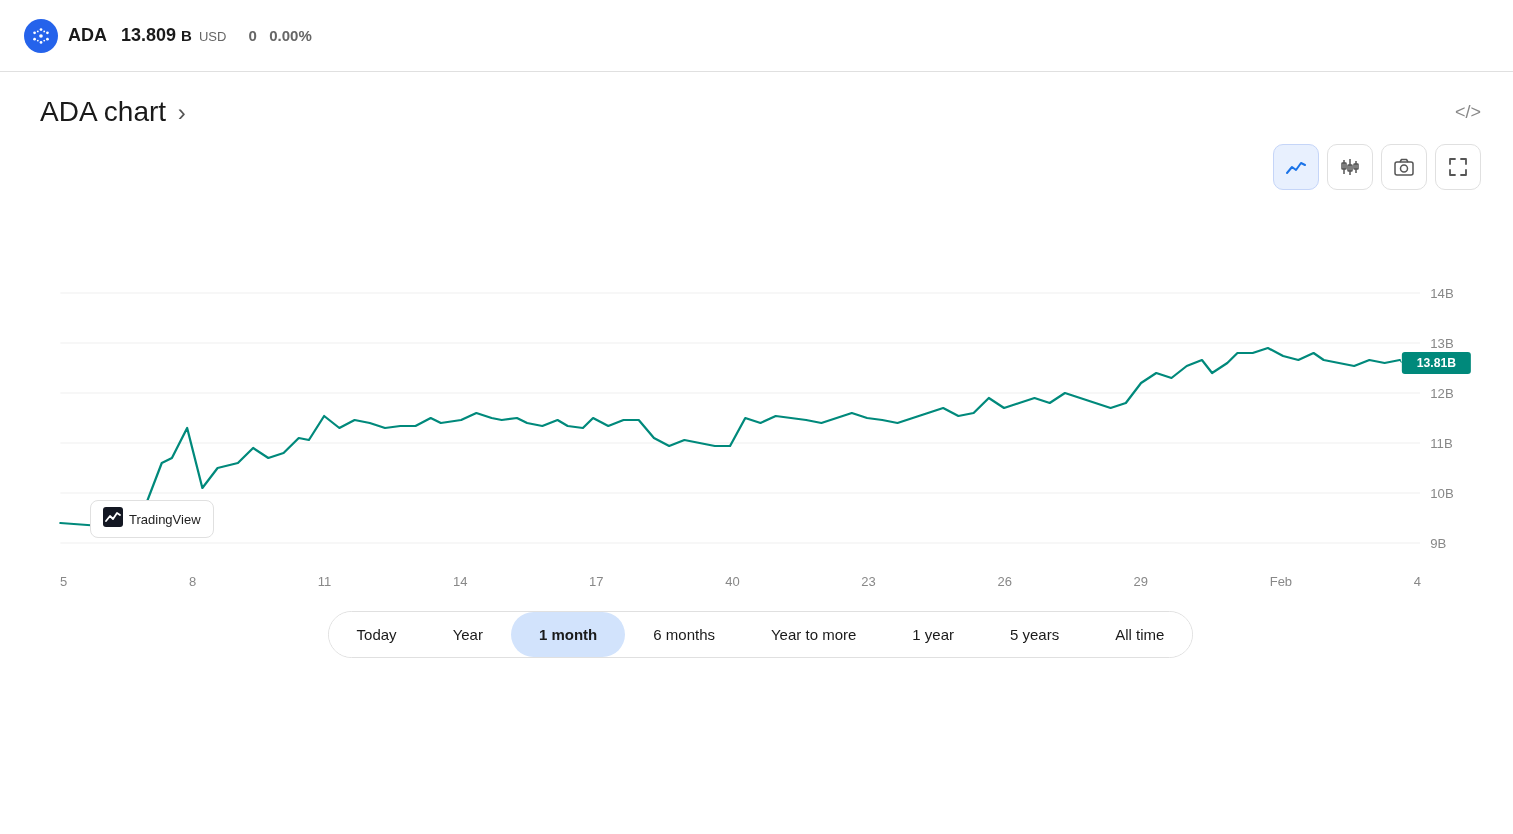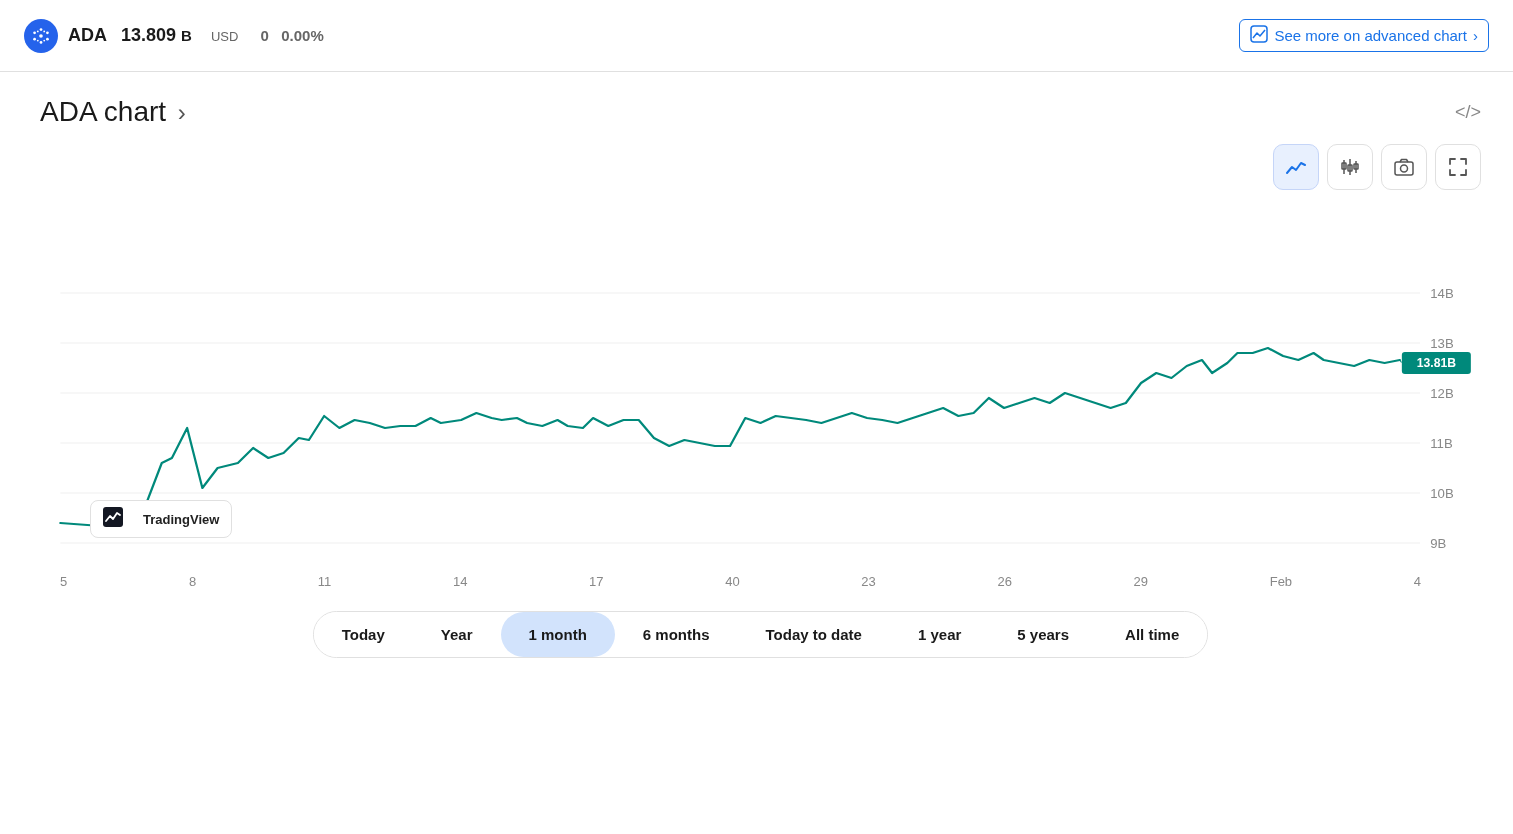--- a/index.html
+++ b/index.html
@@ -36,21 +36,21 @@
     }
     .ada-price {
       font-size: 18px;
       font-weight: 700;
       color: #1a1a1a;
       margin-left: 4px;
     }
     .ada-price-unit {
       font-size: 13px;
       color: #666;
-      margin-left: 14px;
+      margin-left: 2px;
       font-weight: 400;
     }
     .ada-change {
       font-size: 15px;
       color: #666;
       margin-left: 12px;
       font-weight: bold;
     }
     .header-right {
       display: flex;
@@ -156,43 +156,43 @@
       margin: 16px auto 0 auto;
       width: fit-content;
     }
     .period-btn {
       padding: 14px 28px;
       background: #fff;
       border: none;
       font-size: 15px;
       color: #1a1a1a;
       cursor: pointer;
-      font-weight: 700;
+      font-weight: 400;
       white-space: nowrap;
     }
     .period-btn.active {
       background: #d2e3fc;
       color: #1a1a1a;
       border-radius: 26px;
       font-weight: 700;
     }
 
     .tradingview-badge {
       position: absolute;
       bottom: 30px;
       left: 50px;
       background: #fff;
       border: 1px solid #e0e0e0;
       border-radius: 8px;
       padding: 6px 12px;
       display: flex;
       align-items: center;
-      gap: 20px;
+      gap: 6px;
       font-size: 13px;
-      font-weight: 700;
+      font-weight: 400;
       color: #222;
     }
     .tv-logo {
       font-weight: 900;
       font-size: 16px;
     }
   </style>
 </head>
 <body>
 
@@ -218,32 +218,20 @@
     <span class="ada-price">
       <span>13.809</span>
       <span style="font-size:15px;">B</span>
       <span class="ada-price-unit">USD</span>
     </span>
     <span class="ada-change">
       <span>0</span>
       &nbsp;
       <span>0.00%</span>
     </span>
-  </div>
-  <div class="header-right">
-    <a class="advanced-chart-link" href="#">
-      <span class="chart-icon-box">
-        <svg width="18" height="18" viewBox="0 0 18 18" fill="none">
-          <rect x="1" y="1" width="16" height="16" rx="3" stroke="#1a73e8" stroke-width="1.5" fill="none"></rect>
-          <polyline points="3,13 7,8 10,11 15,5" stroke="#1a73e8" stroke-width="1.5" fill="none" stroke-linejoin="round"></polyline>
-        </svg>
-      </span>
-      <span>See more on advanced chart</span>
-      <span>›</span>
-    </a>
   </div>
 </div>
 
 <div class="main-content">
 
   <div class="chart-header">
     <h2 class="chart-title">
       <span>ADA chart</span>
       <span class="arrow">›</span>
     </h2>
@@ -422,19 +410,19 @@
     <span>29</span>
     <span>Feb</span>
     <span>4</span>
   </div>
 
   <div class="period-selector">
     <button class="period-btn">Today</button>
     <button class="period-btn">Year</button>
     <button class="period-btn active">1 month</button>
     <button class="period-btn">6 months</button>
-    <button class="period-btn">Today to date</button>
+    <button class="period-btn">Year to more</button>
     <button class="period-btn">1 year</button>
     <button class="period-btn">5 years</button>
     <button class="period-btn">All time</button>
   </div>
 
 </div>
 
 </body></html>

